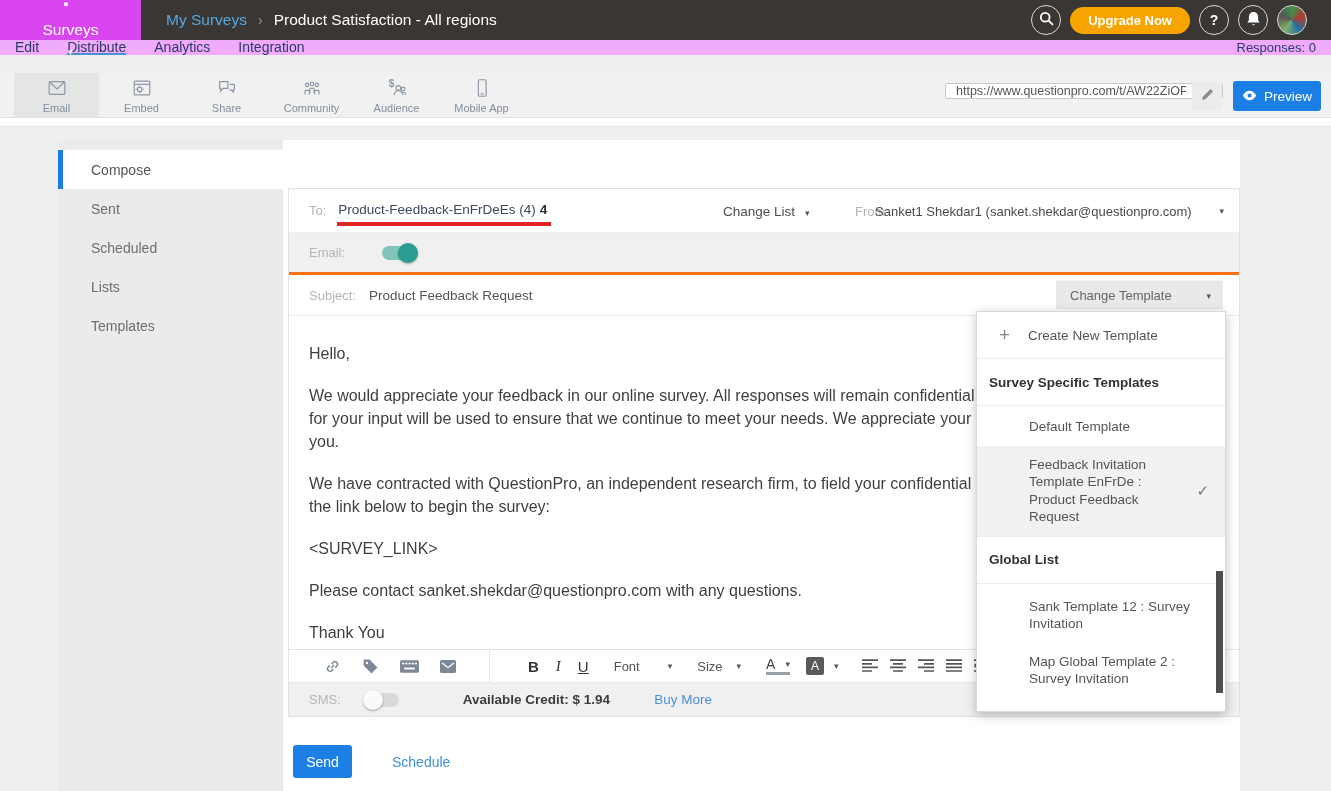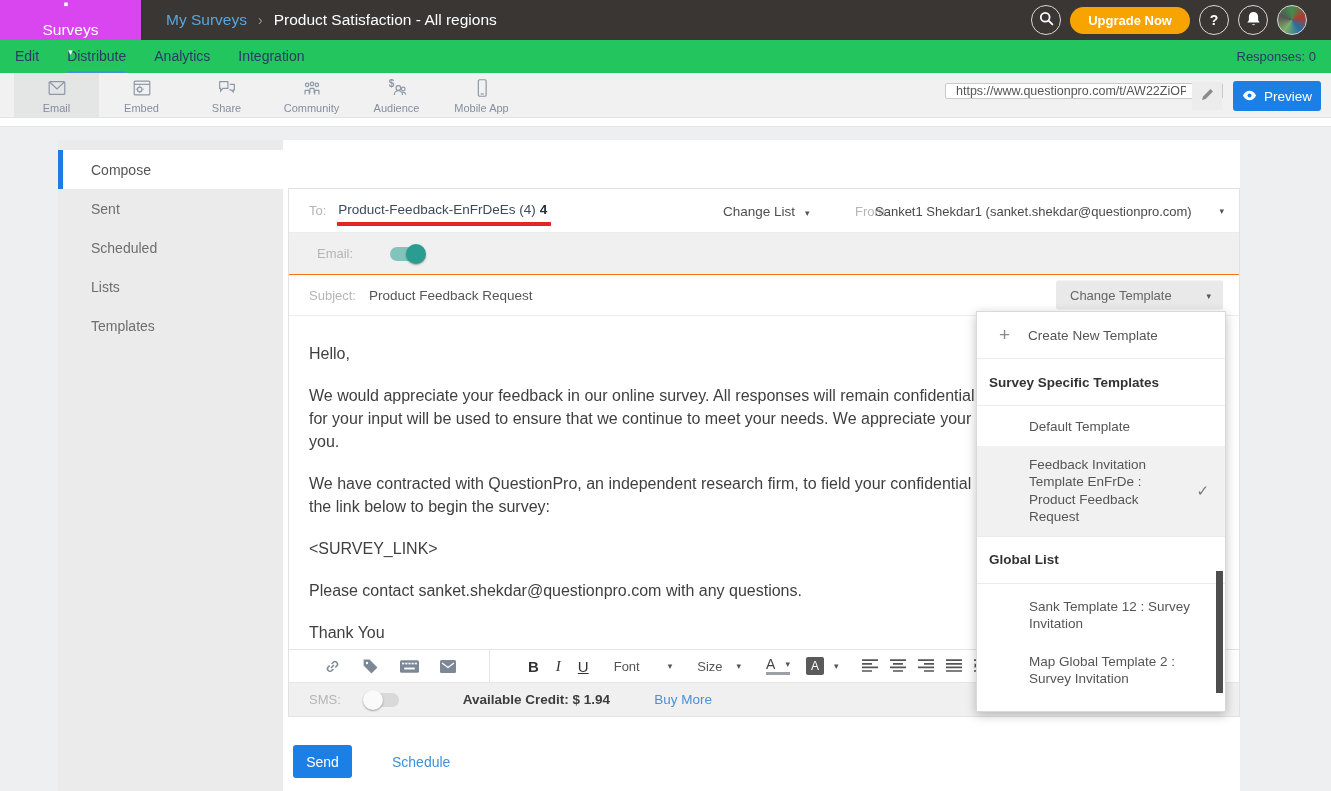--- a/index.html
+++ b/index.html
@@ -21,21 +21,21 @@
   .top-actions { margin-left:auto; display:flex; align-items:center; gap:9px; padding-right:24px; }
   .circle-btn { width:30px; height:30px; border-radius:50%; border:1.6px solid #d9d9d9;
                 display:flex; align-items:center; justify-content:center; color:#fff;
                 font-weight:bold; font-size:14px; cursor:pointer; background:transparent; }
   .upgrade-btn { height:27px; padding:0 18px; border-radius:14px; background:#f7a400; color:#fff;
                  font-weight:bold; font-size:13px; display:flex; align-items:center; border:none; cursor:pointer; }
   .avatar { width:30px; height:30px; border-radius:50%; border:1.6px solid #d9d9d9;
             background:conic-gradient(#3f8f4f,#b03a2e,#2471a3,#7fb069,#555,#3f8f4f); cursor:pointer; }
 
   
-  .nav-row { position:absolute; top:40px; left:0; width:100%; height:33px; background:#22c55e;
+  .nav-row { position:absolute; top:40px; left:0; width:100%; height:15px; background:#f0abfc;
              display:flex; align-items:center; padding:0 15px; }
   .nav-tab { font-size:14px; color:#2d3a66; margin-right:28px; height:100%; display:flex;
              align-items:center; cursor:pointer; border-bottom:2px solid transparent; }
   .nav-tab.active { border-bottom-color:#4a90d9; }
   .nav-responses { margin-left:auto; font-size:13px; color:#2d3a66; }
 
   
   .channel-bar { position:absolute; top:73px; left:0; width:100%; height:45px; background:#f1f1f2;
                  border-bottom:1px solid #e1e3e4; display:flex; padding-left:14px; }
   .channel { width:85px; display:flex; flex-direction:column; align-items:center;
@@ -70,22 +70,22 @@
   .to-value { margin-left:11px; font-size:13.5px; color:#3b4a5c; border-bottom:4px solid #e42525;
               padding:7px 4px 5px 1px; cursor:pointer; }
   .to-count { font-weight:bold; color:#25303d; margin-left:4px; }
   .abs-mid { position:absolute; top:50%; transform:translateY(-50%); }
   .change-list { left:434px; font-size:13.5px; color:#4f4f4f; cursor:pointer; }
   .mini-caret { font-size:9px; color:#555; margin-left:10px; }
   .from-label { left:566px; }
   .from-value { left:586px; font-size:13px; color:#4a4a4a; cursor:pointer; }
   .from-caret { right:15px; font-size:9px; color:#555; }
 
-  .row-email { height:42px; background:#f0f0f0; border-bottom:1px solid #f97316; display:flex;
-               align-items:center; padding-left:28px; }
+  .row-email { height:42px; background:#f0f0f0; border-bottom:3px solid #f97316; display:flex;
+               align-items:center; padding-left:20px; }
   .toggle { position:relative; width:34px; height:14px; border-radius:7px; margin-left:37px; cursor:pointer; }
   .toggle.on  { background:#82c4bc; }
   .toggle.off { background:#d9d9d9; }
   .knob { position:absolute; top:-3px; width:20px; height:20px; border-radius:50%;
           box-shadow:0 1px 2px rgba(0,0,0,.35); }
   .toggle.on  .knob { right:-2px; background:#2a9d90; }
   .toggle.off .knob { left:-2px; background:#fafafa; }
 
   .row-subject { height:40px; display:flex; align-items:center; padding-left:20px; }
   .subject-value { margin-left:13px; font-size:13.5px; color:#555; }

